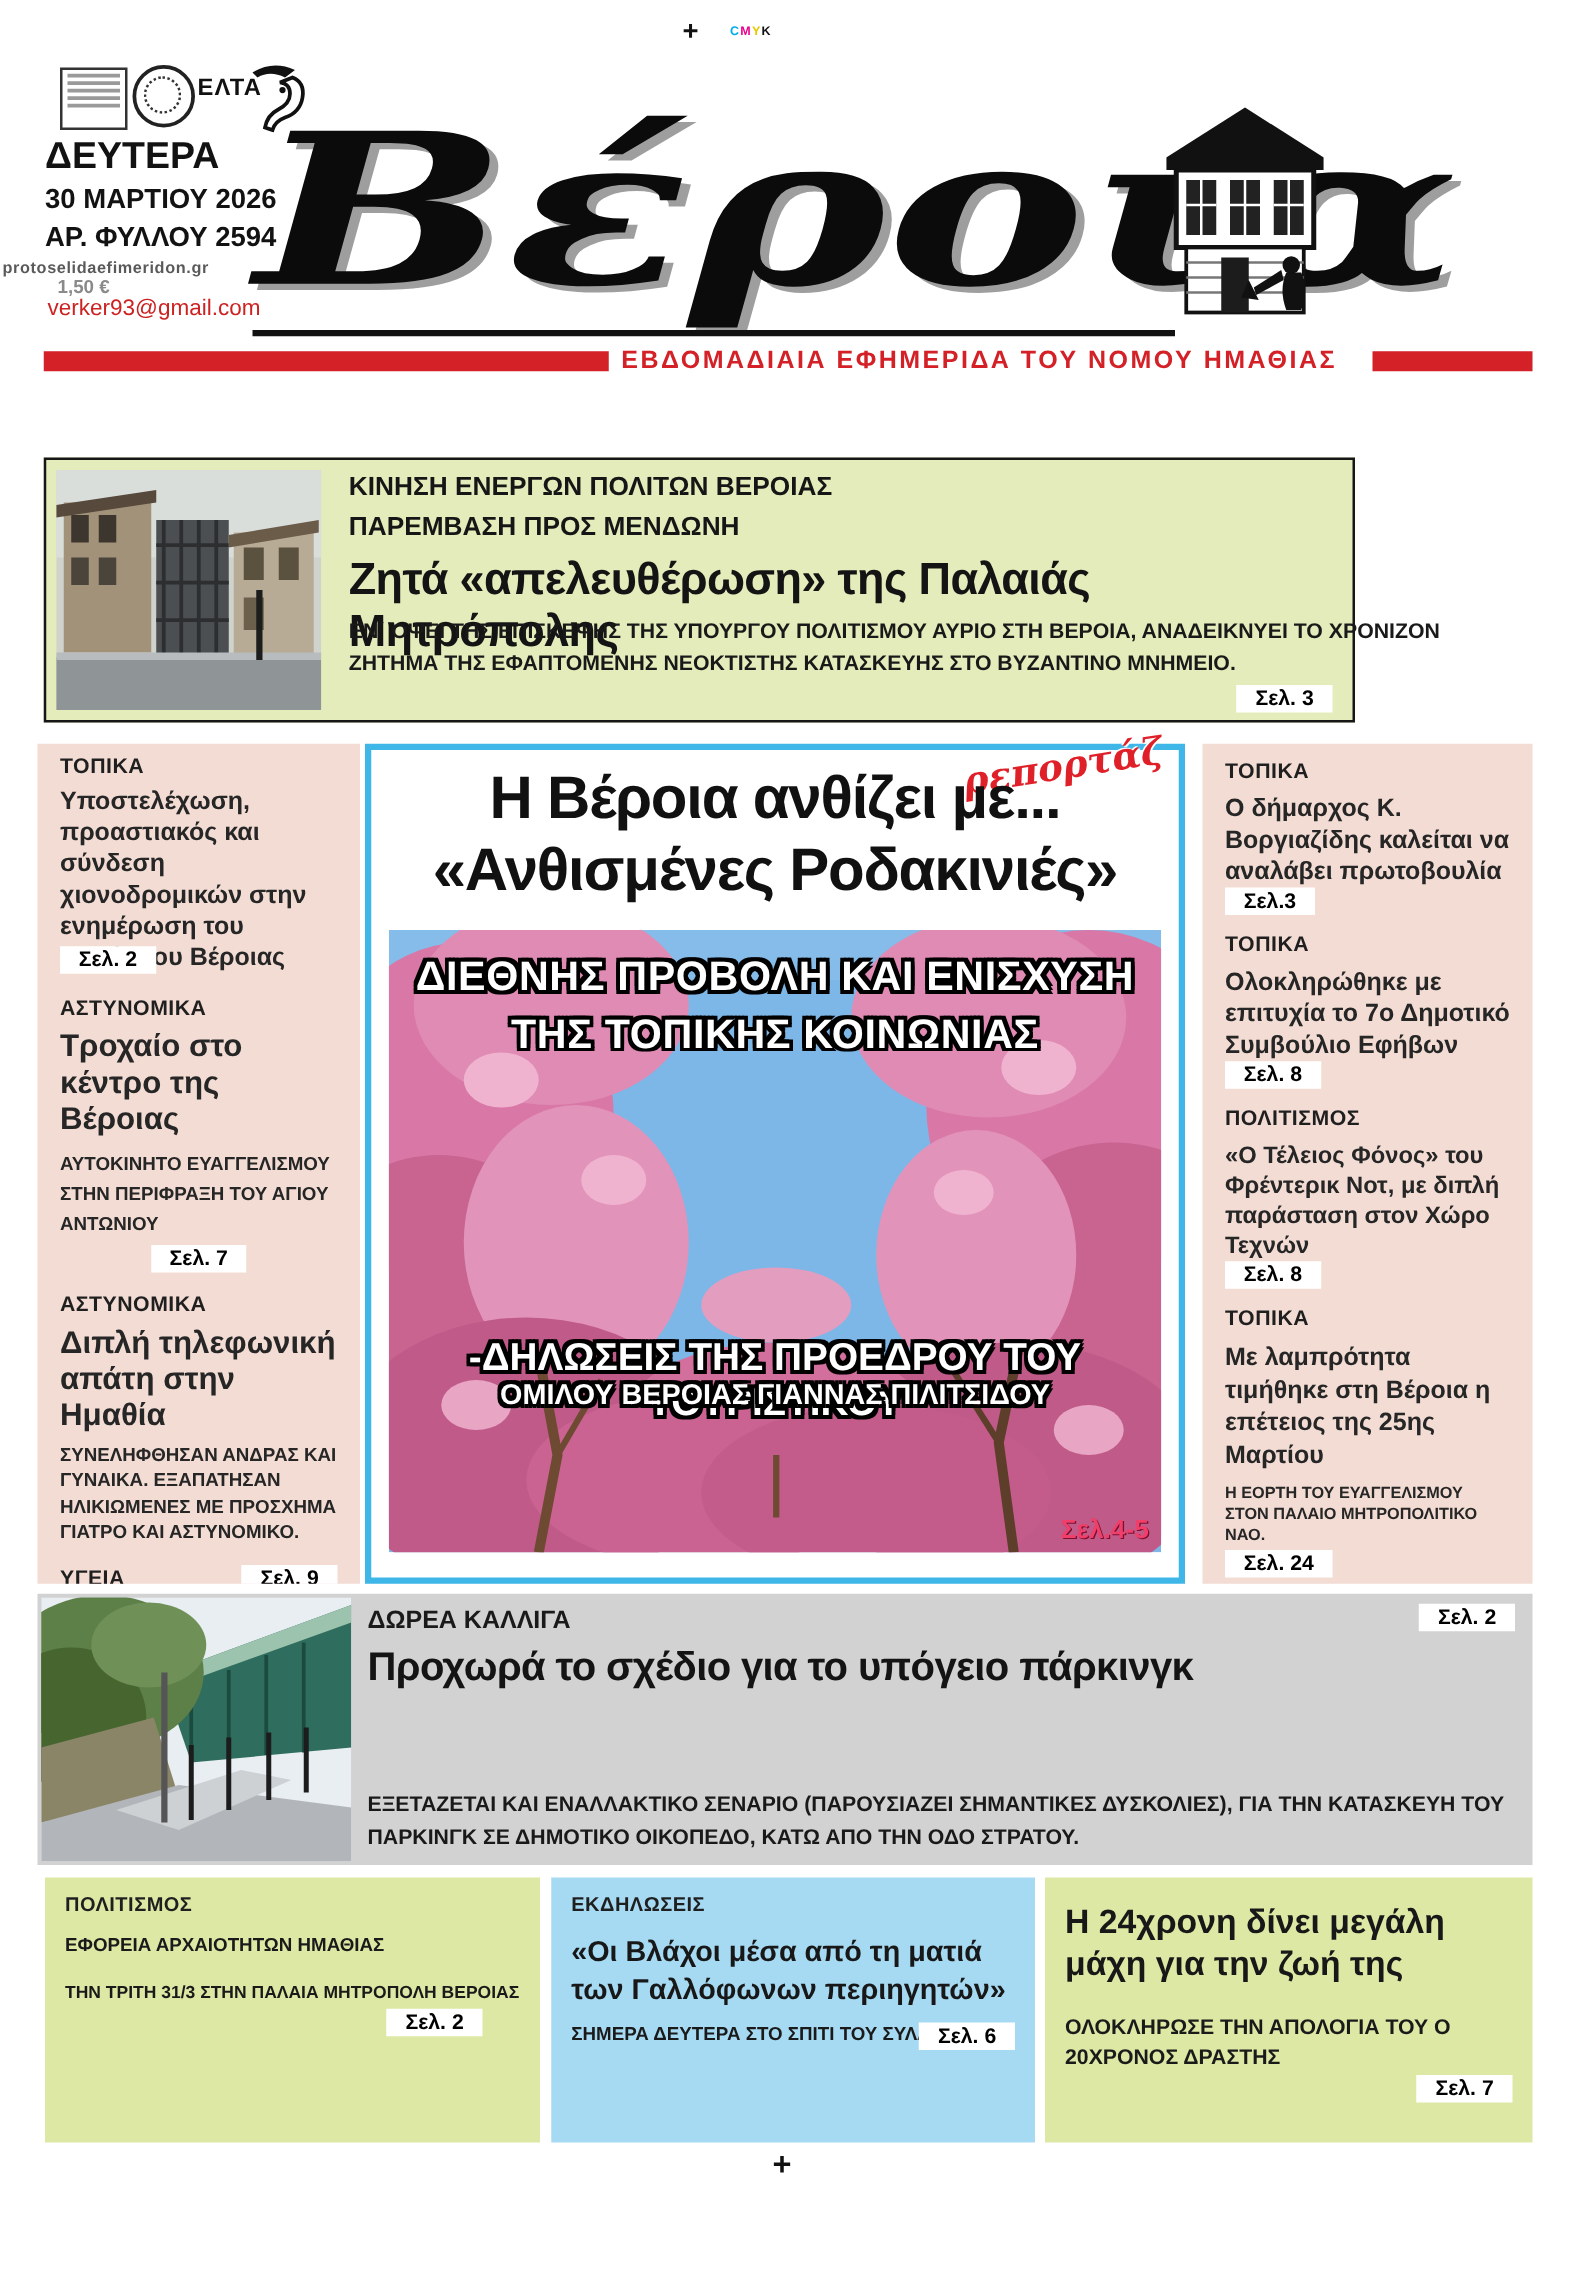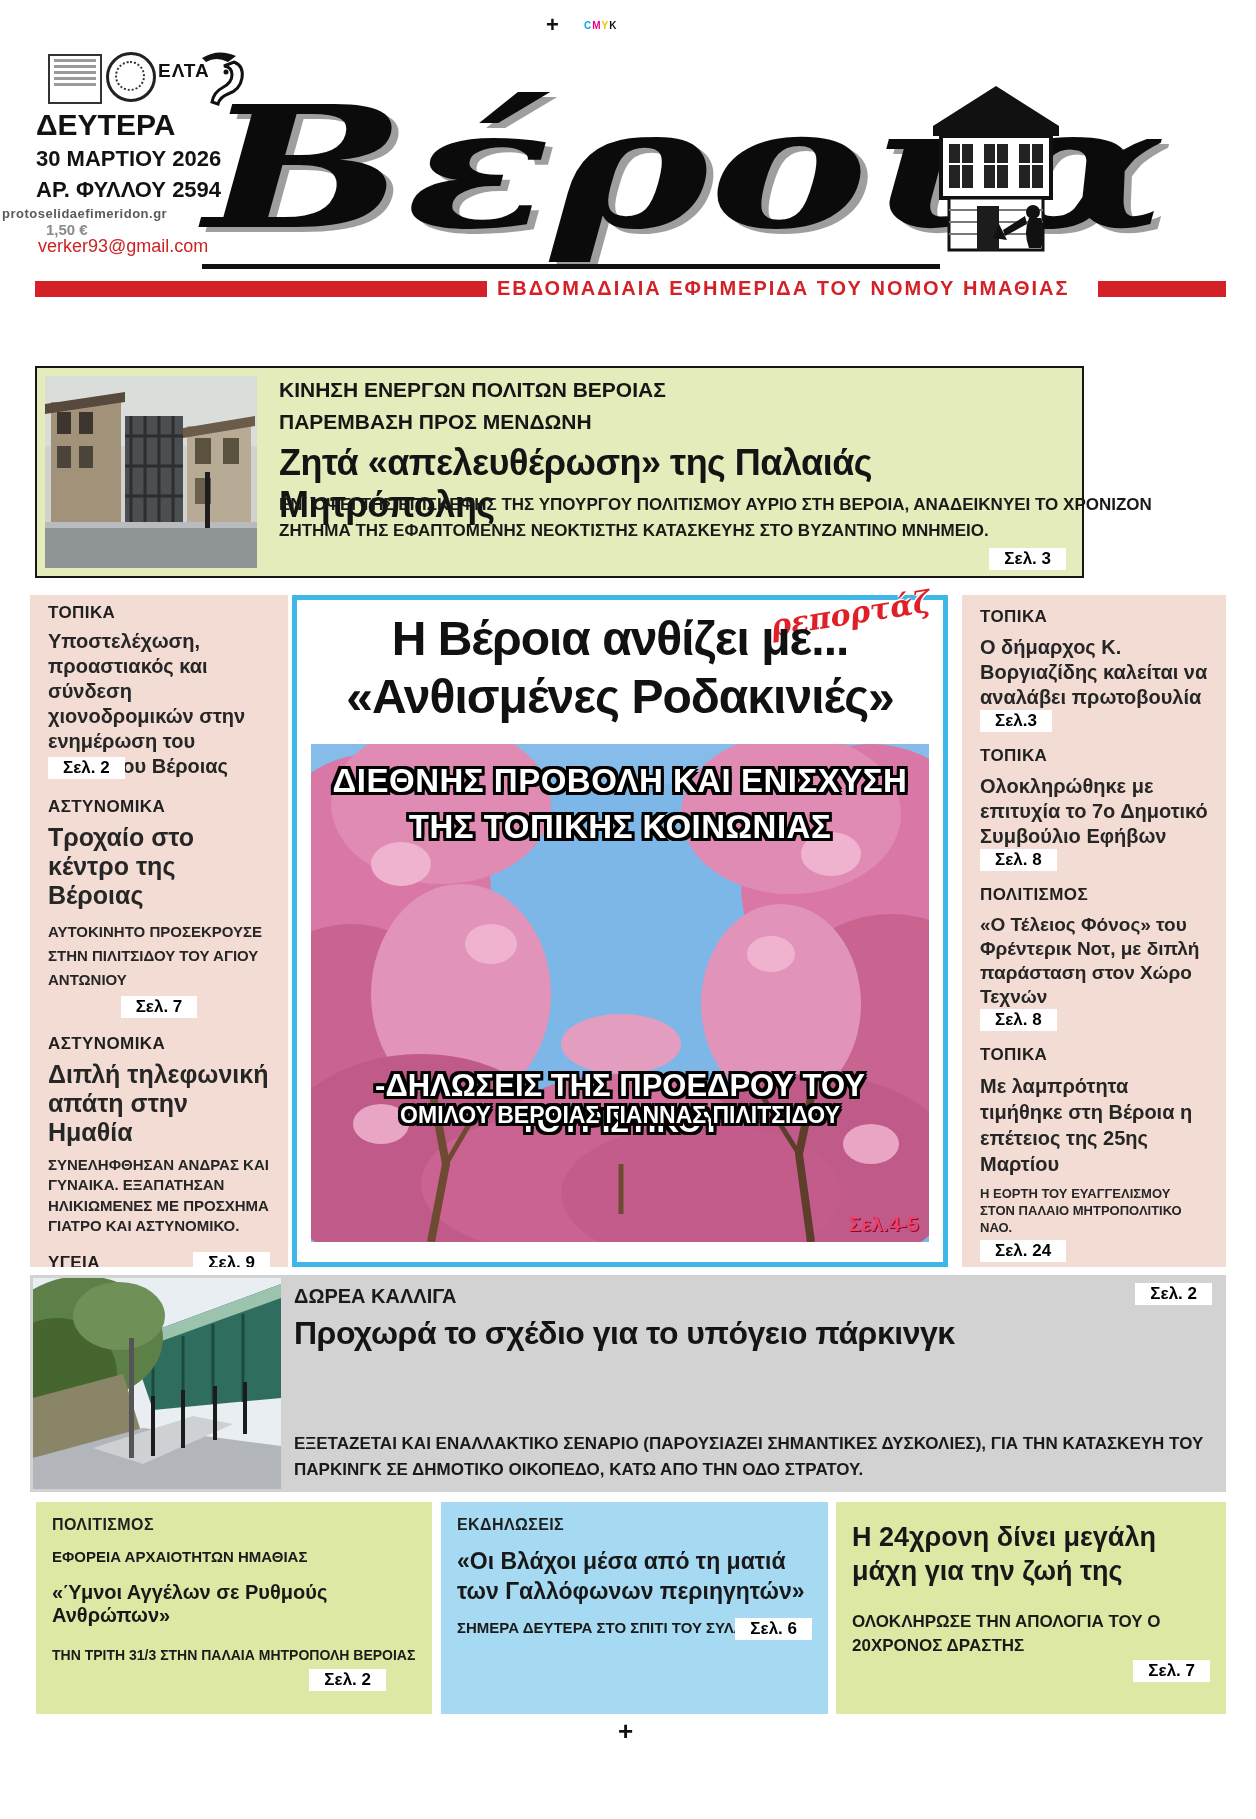--- a/index.html
+++ b/index.html
@@ -145,21 +145,21 @@
     </div>
   </div>
 
   <div class="abs side-col" style="left:30px;top:595px;width:258px;height:672px;padding:8px 18px;">
     <div class="sec-label">ΤΟΠΙΚΑ</div>
     <div class="col-title" style="font-size:20px;line-height:25px;margin-top:6px;">Υποστελέχωση, προαστιακός και σύνδεση χιονοδρομικών στην ενημέρωση του Δημάρχου Βέροιας</div>
     <div class="ref-row" style="margin-top:-22px;"><span class="page-ref">Σελ. 2</span></div>
 
     <div class="sec-label" style="margin-top:18px;">ΑΣΤΥΝΟΜΙΚΑ</div>
     <div class="col-title" style="font-size:25px;line-height:29px;margin-top:6px;">Τροχαίο στο κέντρο της Βέροιας</div>
-    <div class="col-sub" style="margin-top:10px;line-height:1.6;">ΑΥΤΟΚΙΝΗΤΟ ΠΡΟΣΕΚΡΟΥΣΕ ΣΤΗΝ ΠΙΛΙΤΣΙΔΟΥ ΤΟΥ ΑΓΙΟΥ ΑΝΤΩΝΙΟΥ</div>
+    <div class="col-sub" style="margin-top:10px;line-height:1.6;">ΑΥΤΟΚΙΝΗΤΟ ΕΥΑΓΓΕΛΙΣΜΟΥ ΣΤΗΝ ΠΕΡΙΦΡΑΞΗ ΤΟΥ ΑΓΙΟΥ ΑΝΤΩΝΙΟΥ</div>
     <div class="ref-row center" style="margin-top:4px;"><span class="page-ref">Σελ. 7</span></div>
 
     <div class="sec-label" style="margin-top:16px;">ΑΣΤΥΝΟΜΙΚΑ</div>
     <div class="col-title" style="font-size:25px;line-height:29px;margin-top:6px;">Διπλή τηλεφωνική απάτη στην Ημαθία</div>
     <div class="col-sub" style="margin-top:8px;">ΣΥΝΕΛΗΦΘΗΣΑΝ ΑΝΔΡΑΣ ΚΑΙ ΓΥΝΑΙΚΑ. ΕΞΑΠΑΤΗΣΑΝ ΗΛΙΚΙΩΜΕΝΕΣ ΜΕ ΠΡΟΣΧΗΜΑ ΓΙΑΤΡΟ ΚΑΙ ΑΣΤΥΝΟΜΙΚΟ.</div>
 
     <div style="margin-top:16px;display:flex;justify-content:space-between;align-items:center;">
       <span class="sec-label">ΥΓΕΙΑ</span>
       <span class="page-ref">Σελ. 9</span>
     </div>
@@ -262,21 +262,20 @@
     <div class="abs" style="right:14px;top:8px;">
       <span class="page-ref">Σελ. 2</span>
     </div>
     <div class="abs b" style="left:264px;top:40px;font-size:32px;letter-spacing:-0.5px;color:#141414;">Προχωρά το σχέδιο για το υπόγειο πάρκινγκ</div>
     <div class="abs deck" style="left:264px;top:156px;width:915px;">ΕΞΕΤΑΖΕΤΑΙ ΚΑΙ ΕΝΑΛΛΑΚΤΙΚΟ ΣΕΝΑΡΙΟ (ΠΑΡΟΥΣΙΑΖΕΙ ΣΗΜΑΝΤΙΚΕΣ ΔΥΣΚΟΛΙΕΣ), ΓΙΑ ΤΗΝ ΚΑΤΑΣΚΕΥΗ ΤΟΥ ΠΑΡΚΙΝΓΚ ΣΕ ΔΗΜΟΤΙΚΟ ΟΙΚΟΠΕΔΟ, ΚΑΤΩ ΑΠΟ ΤΗΝ ΟΔΟ ΣΤΡΑΤΟΥ.</div>
   </div>
 
   <div class="abs bbox bbox-green" style="left:36px;top:1502px;width:396px;height:212px;">
     <div class="sec-label" style="font-size:16px;">ΠΟΛΙΤΙΣΜΟΣ</div>
     <div class="b" style="font-size:15px;margin-top:14px;">ΕΦΟΡΕΙΑ ΑΡΧΑΙΟΤΗΤΩΝ ΗΜΑΘΙΑΣ</div>
-    <div class="b" style="font-size:20px;margin-top:16px;color:#181818;">«Ύμνοι Αγγέλων σε Ρυθμούς Ανθρώπων»</div>
     <div class="b" style="font-size:14px;margin-top:20px;">ΤΗΝ ΤΡΙΤΗ 31/3 ΣΤΗΝ ΠΑΛΑΙΑ ΜΗΤΡΟΠΟΛΗ ΒΕΡΟΙΑΣ</div>
     <div style="text-align:right;margin-top:6px;margin-right:30px;">
       <span class="page-ref">Σελ. 2</span>
     </div>
   </div>
 
   <div class="abs bbox bbox-blue" style="left:441px;top:1502px;width:387px;height:212px;">
     <div class="sec-label" style="font-size:16px;">ΕΚΔΗΛΩΣΕΙΣ</div>
     <div class="b" style="font-size:23px;line-height:30px;margin-top:12px;color:#181818;">«Οι Βλάχοι μέσα από τη ματιά των Γαλλόφωνων περιηγητών»</div>
     <div class="b" style="font-size:15px;line-height:24px;margin-top:10px;">ΣΗΜΕΡΑ ΔΕΥΤΕΡΑ ΣΤΟ ΣΠΙΤΙ ΤΟΥ ΣΥΛΛΟΓΟΥ</div>

